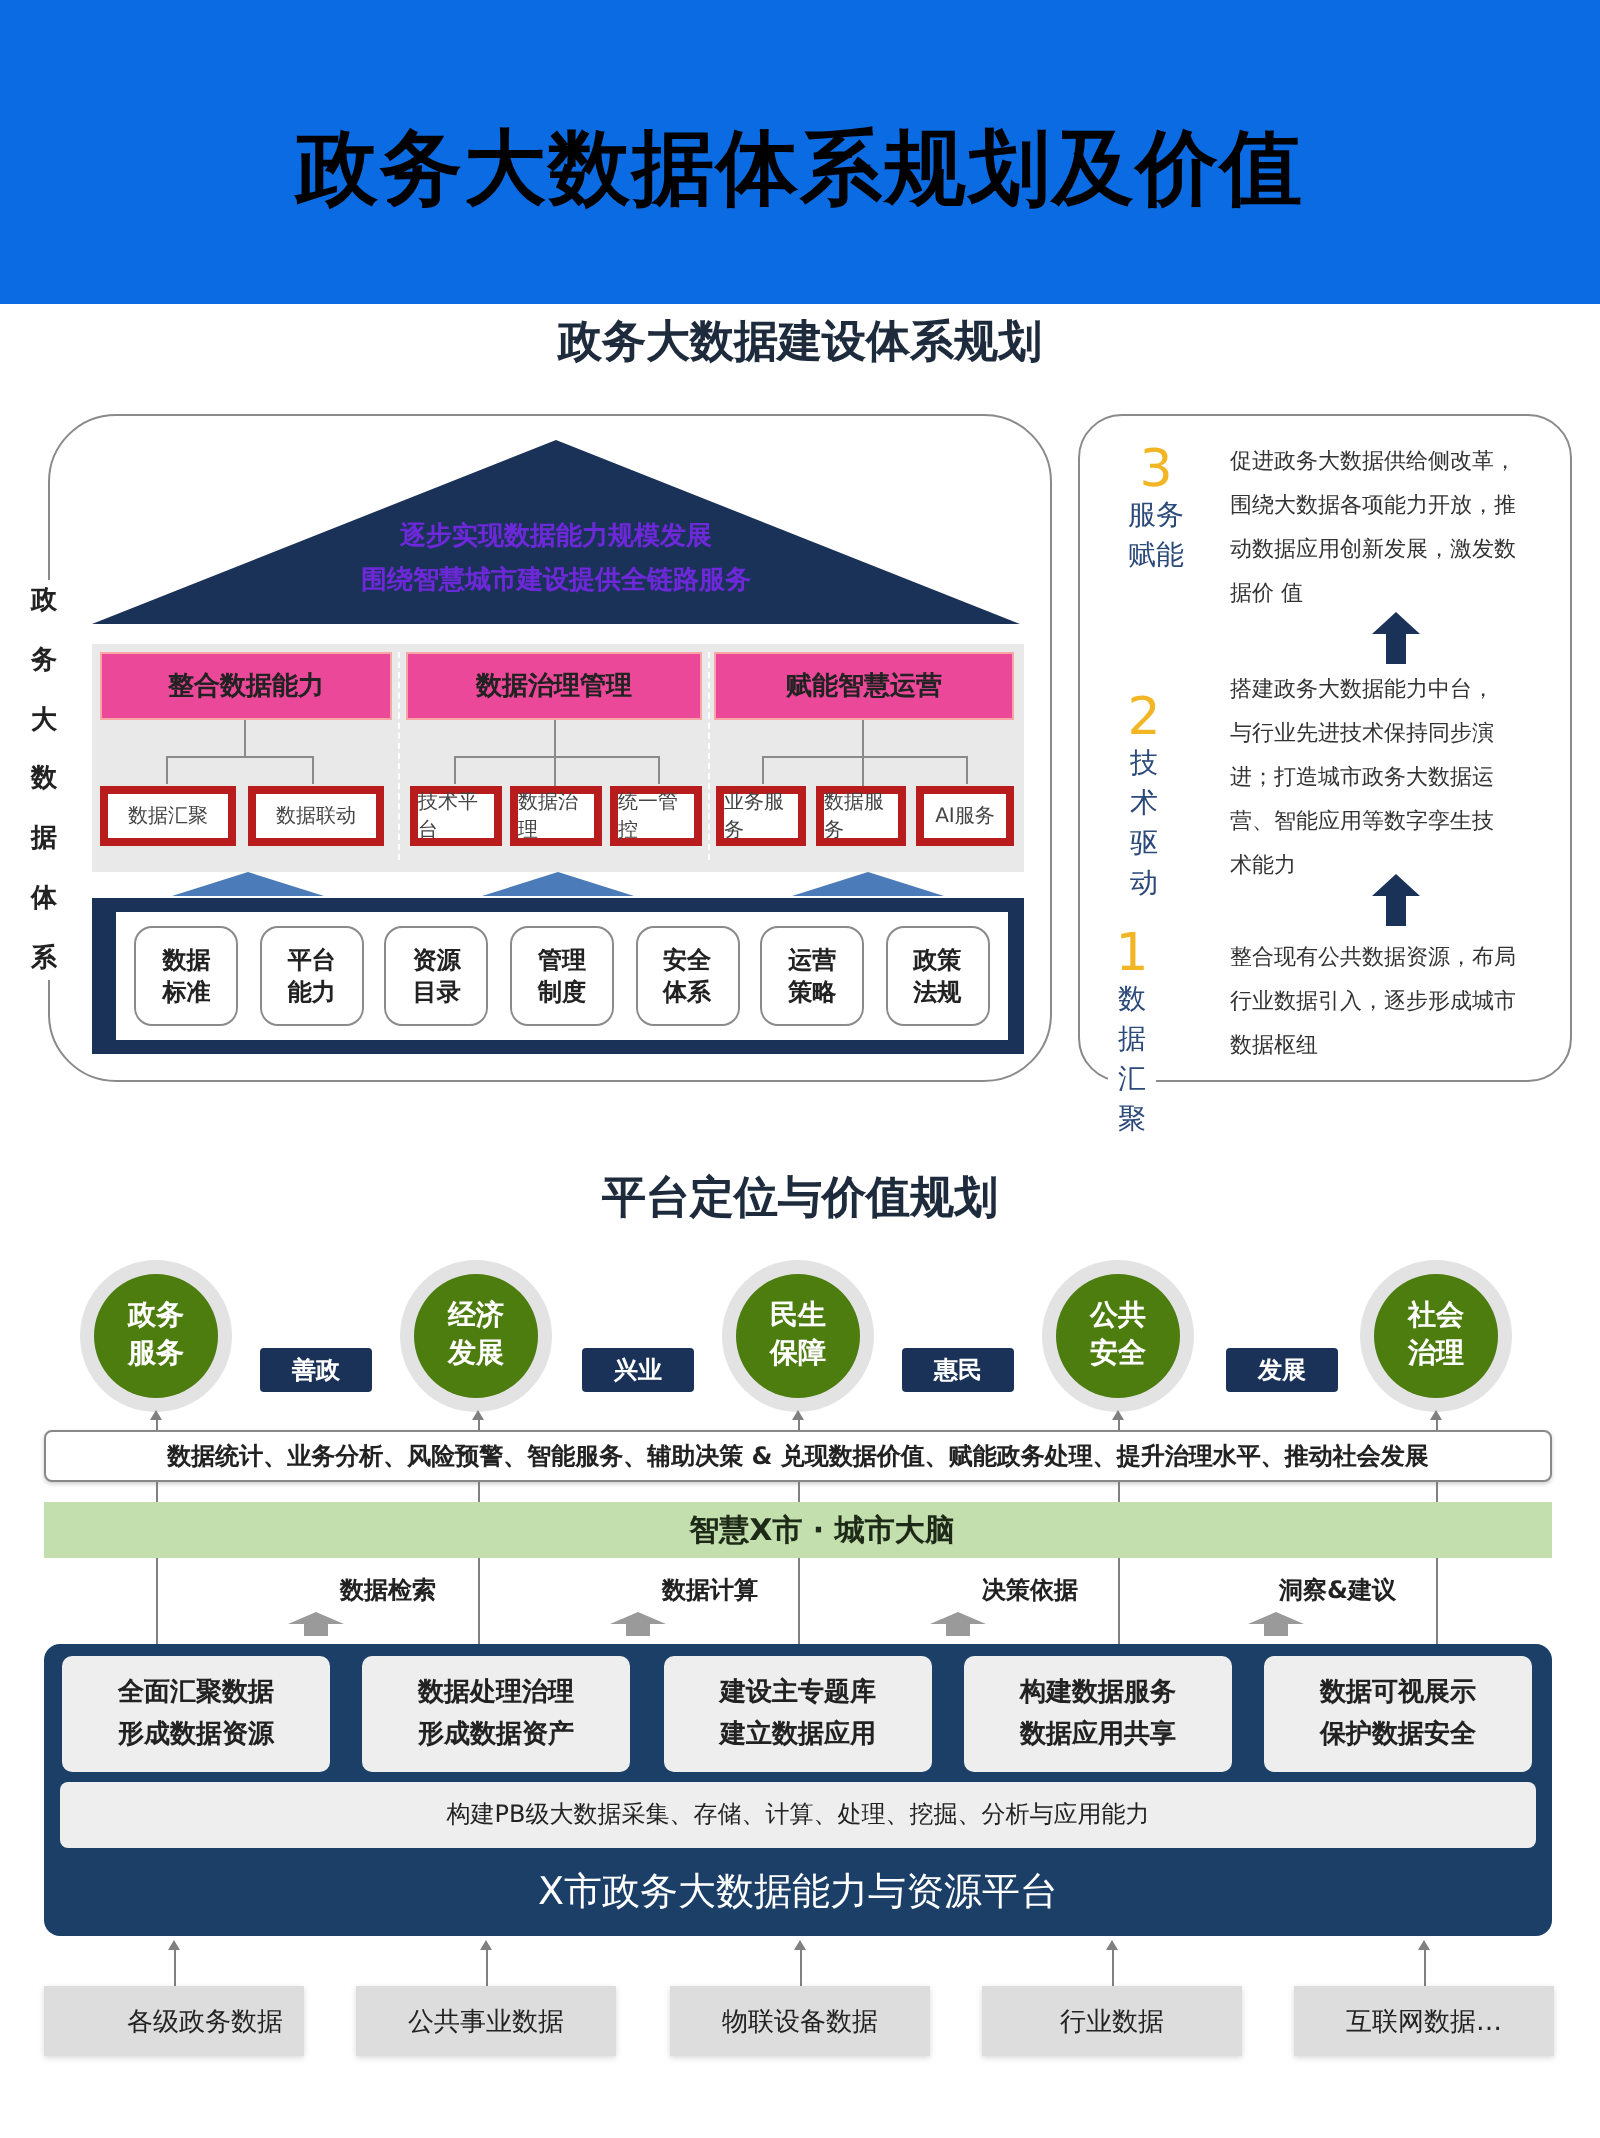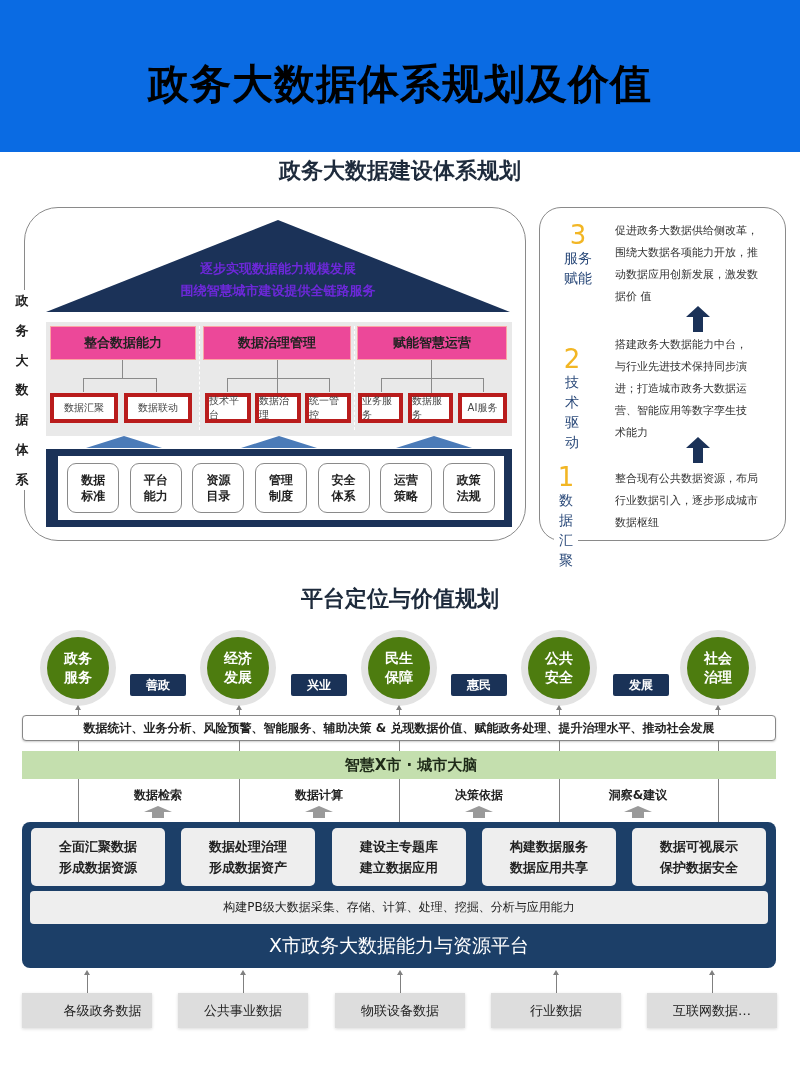--- a/index.html
+++ b/index.html
@@ -43,21 +43,21 @@
 
   
   .value-circle { top: 630px; width: 76px; height: 76px; border-radius: 50%; background: #e3e3e3; display: flex; align-items: center; justify-content: center; }
   .value-circle .inner { width: 62px; height: 62px; border-radius: 50%; background: #4d7c0f; color: #fff; font-size: 14px; font-weight: bold; display: flex; align-items: center; justify-content: center; text-align: center; line-height: 19px; }
   .value-tag { top: 674px; width: 56px; height: 22px; background: #1a3257; color: #fff; font-size: 12px; font-weight: bold; border-radius: 2px; display: flex; align-items: center; justify-content: center; }
   .stem { width: 1px; background: #808080; }
   .stem-arrow { width: 0; height: 0; border-left: 3px solid transparent; border-right: 3px solid transparent; border-bottom: 5px solid #808080; }
 
   #value-bar { left: 22px; top: 715px; width: 754px; height: 26px; border: 1px solid #888; border-radius: 4px; background: #fff; display: flex; align-items: center; justify-content: center; font-size: 12px; font-weight: bold; color: #222; box-shadow: 0 1px 2px rgba(0,0,0,0.2); }
   #brain-bar { left: 22px; top: 751px; width: 754px; height: 28px; background: #c4dfae; display: flex; align-items: center; justify-content: center; font-size: 15px; font-weight: bold; color: #1e2a18; padding-left: 24px; }
-  .flow-label { top: 787px; width: 120px; text-align: center; font-size: 12px; font-weight: bold; color: #222; }
+  .flow-label { top: 787px; width: 120px; text-align: right; font-size: 12px; font-weight: bold; color: #222; }
   .flow-arrow { top: 806px; width: 28px; height: 12px; }
 
   #platform { left: 22px; top: 822px; width: 754px; height: 146px; background: #1c3f68; border-radius: 8px; }
   .plat-box { top: 828px; width: 134px; height: 58px; background: #eeeeee; border-radius: 5px; display: flex; align-items: center; justify-content: center; text-align: center; font-size: 13px; font-weight: bold; line-height: 21px; color: #222; }
   #plat-capability { left: 30px; top: 891px; width: 738px; height: 33px; background: #eeeeee; border-radius: 4px; display: flex; align-items: center; justify-content: center; font-size: 12px; color: #222; }
   #plat-title { left: 22px; top: 928px; width: 754px; height: 36px; display: flex; align-items: center; justify-content: center; color: #fff; font-size: 19px; }
 
   .source-box { top: 993px; width: 130px; height: 35px; background: #dddddd; display: flex; align-items: center; justify-content: center; font-size: 13px; color: #222; box-shadow: 0 1px 3px rgba(0,0,0,0.15); }
 </style>
 </head>

